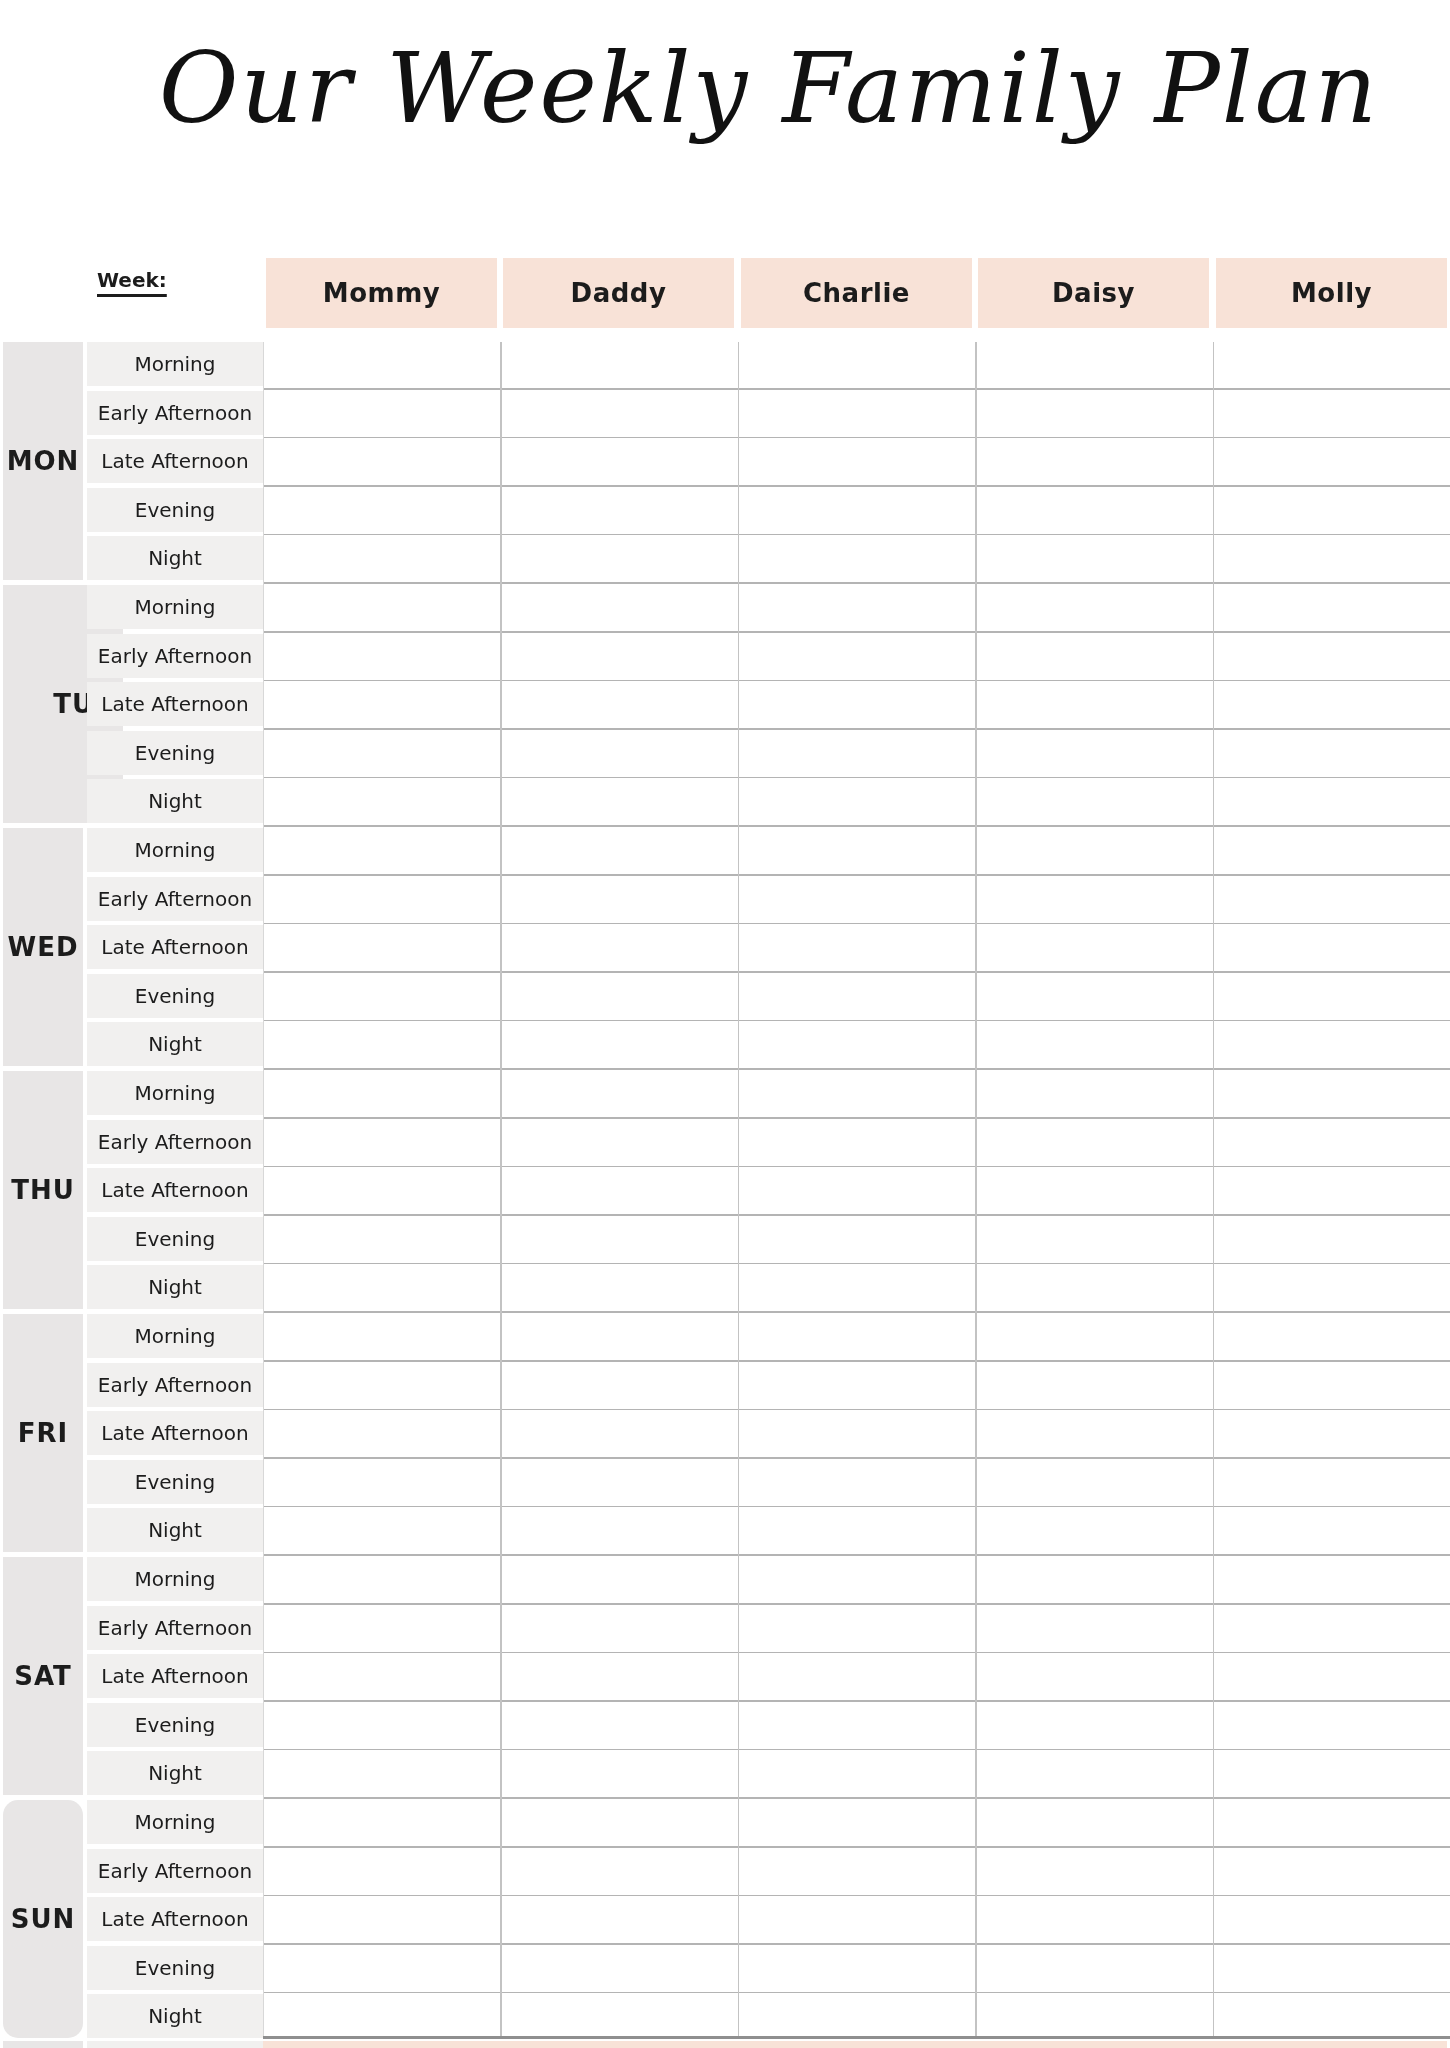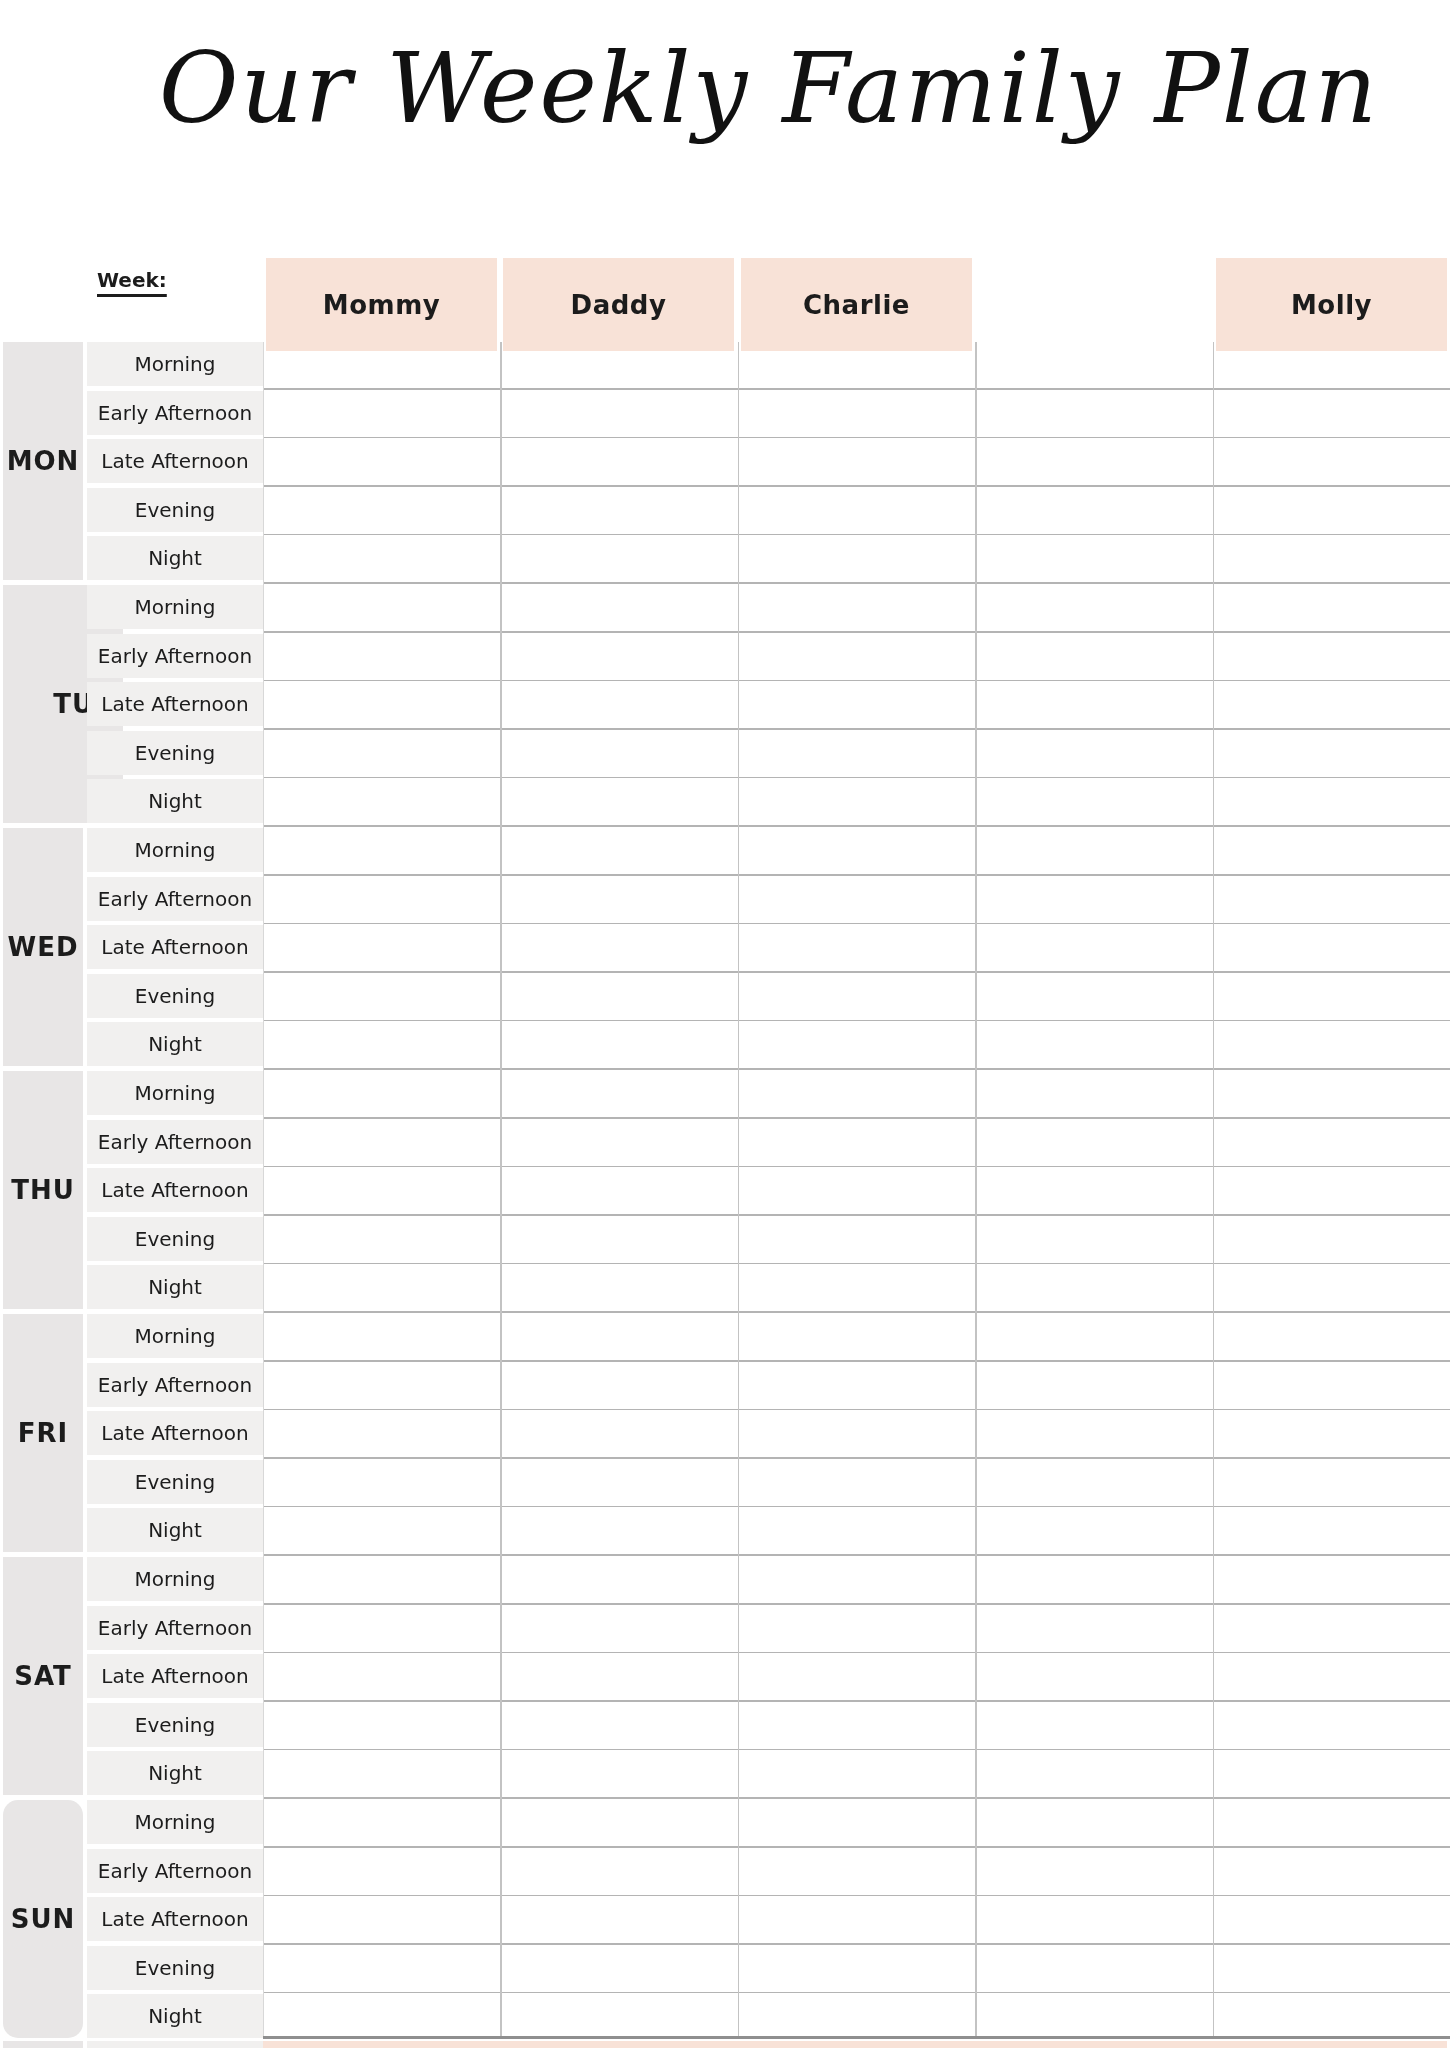--- a/index.html
+++ b/index.html
@@ -11,21 +11,21 @@
     position:absolute;top:4px;left:88px;right:0;text-align:center;
     font-family:"DejaVu Serif","Liberation Serif",serif;font-style:italic;font-weight:400;
     font-size:97px;line-height:170px;letter-spacing:2px;color:#111111;white-space:nowrap;
   }
   .week{
     position:absolute;left:97px;top:260px;line-height:40px;
     font-size:20px;font-weight:600;
     text-decoration:underline;text-underline-offset:7px;text-decoration-thickness:2.5px;
   }
   .hdr{
-    position:absolute;top:258px;height:93px;width:231px;background:var(--header-bg,#f8e2d7);
+    position:absolute;top:258px;height:70px;width:231px;background:var(--header-bg,#f8e2d7);
     display:flex;align-items:center;justify-content:center;
     font-weight:700;font-size:26px;letter-spacing:.5px;
   }
   .h0{left:266px}.h1{left:503px}.h2{left:741px}.h3{left:978px}.h4{left:1216px}
   .day-cell{
     position:absolute;left:3px;width:80px;background:var(--day-bg,#e8e6e6);
     display:flex;align-items:center;justify-content:center;
     font-weight:700;font-size:26px;letter-spacing:1px;
   }
   .time-cell{
@@ -40,20 +40,21 @@
 </head>
 <body>
 
 <div class="page" style="--header-bg: #f8e2d7; --day-bg: #e8e6e6; --slot-bg: #f1f0ef; --grid-line: #b4b4b4; --text: #1c1c1c;">
   <div class="title">Our Weekly Family Plan</div>
   <div class="week">Week:</div>
 
   <div class="hdr h0">Mommy</div>
   <div class="hdr h1">Daddy</div>
   <div class="hdr h2">Charlie</div>
+  <div class="hdr h3">Daisy</div>
   <div class="hdr h4">Molly</div>
 
   <div id="grid">
       <div class="day-cell" style="top: 342px; height: 238.4px;">MON</div>
       <div class="time-cell" style="top: 342px; height: 44px;">Morning</div>
       <div class="cell" style="top: 342px; height: 48.6px; left: 263px; width: 237.4px;"></div>
       <div class="cell" style="top: 342px; height: 48.6px; left: 500.4px; width: 237.4px;"></div>
       <div class="cell" style="top: 342px; height: 48.6px; left: 737.8px; width: 237.4px;"></div>
       <div class="cell" style="top: 342px; height: 48.6px; left: 975.2px; width: 237.4px;"></div>
       <div class="cell" style="top: 342px; height: 48.6px; left: 1212.6px; width: 237.4px;"></div>

